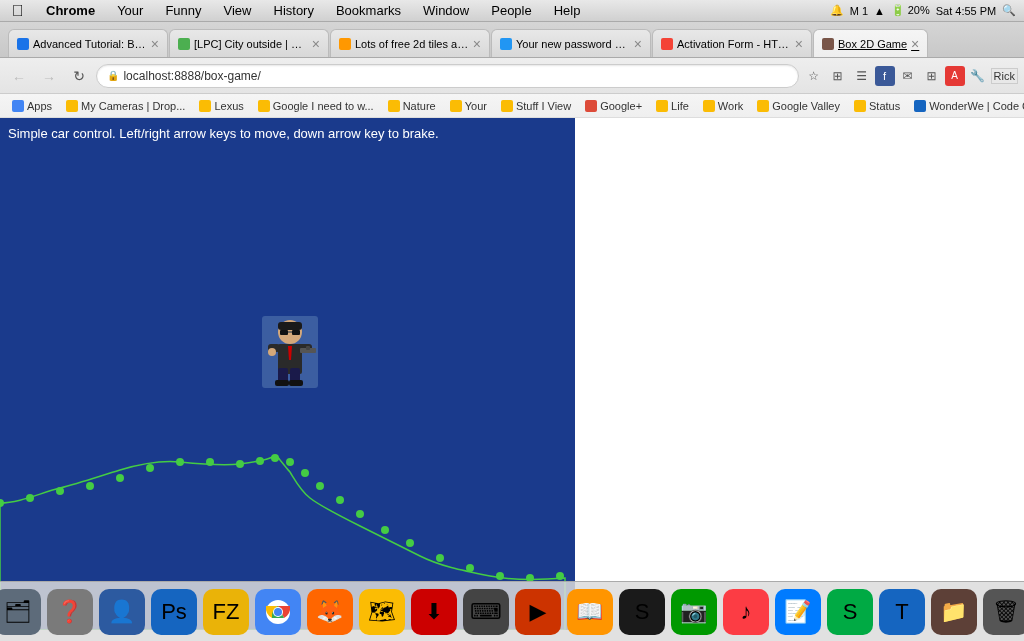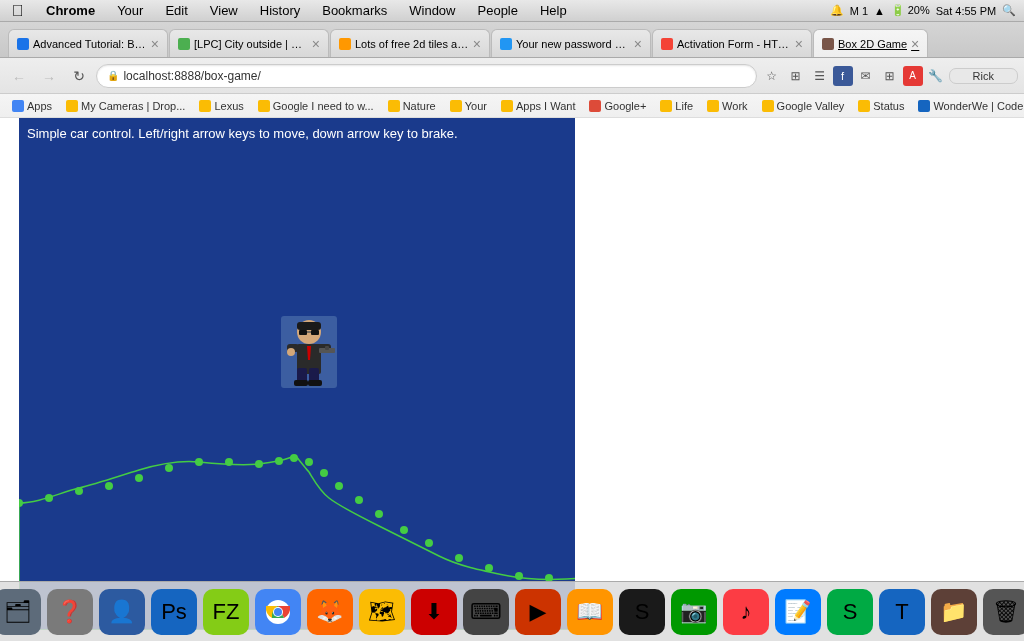--- a/index.html
+++ b/index.html
@@ -152,22 +152,22 @@
       align-items: center;
       justify-content: center;
       font-size: 12px;
       cursor: pointer;
       color: #555;
       border-radius: 3px;
     }
     .profile-btn {
       background: #e8e8e8;
       border: 1px solid #ccc;
-      border-radius: 7px;
-      padding: 1px 23px;
+      border-radius: 0;
+      padding: 1px 2px;
       font-size: 11px;
       cursor: pointer;
       color: #333;
     }
 
     
     .bookmarks-bar {
       height: 24px;
       background: linear-gradient(to bottom, #f5f5f5, #efefef);
       display: flex;
@@ -209,21 +209,20 @@
 
     
     .game-area {
       width: 575px;
       height: 512px;
       background: #1a3a8c;
       position: absolute;
       top: 0;
       left: 0;
       overflow: hidden;
-      margin-left: 19px;
     }
 
     .game-instruction {
       position: absolute;
       top: 8px;
       left: 8px;
       color: white;
       font-size: 13px;
       font-family: Arial, sans-serif;
     }
@@ -294,21 +293,21 @@
     
     .char-svg { width: 100%; height: 100%; }
   </style>
 </head>
 <body>
 
 <div class="menubar">
   <div class="menubar-item apple"></div>
   <div class="menubar-item bold">Chrome</div>
   <div class="menubar-item">Your</div>
-  <div class="menubar-item">Edit</div>
+  <div class="menubar-item">Funny</div>
   <div class="menubar-item">View</div>
   <div class="menubar-item">History</div>
   <div class="menubar-item">Bookmarks</div>
   <div class="menubar-item">Window</div>
   <div class="menubar-item">People</div>
   <div class="menubar-item">Help</div>
   <div class="menubar-right status-icons">
     <span>🔔</span>
     <span>M 1</span>
     <span>▲</span>
@@ -395,21 +394,21 @@
     <div class="bookmark-item">
       <div class="bookmark-icon folder"></div>
       <span>Nature</span>
     </div>
     <div class="bookmark-item">
       <div class="bookmark-icon folder"></div>
       <span>Your</span>
     </div>
     <div class="bookmark-item">
       <div class="bookmark-icon folder"></div>
-      <span>Apps I Want</span>
+      <span>Stuff I View</span>
     </div>
     <div class="bookmark-item">
       <div class="bookmark-icon" style="background:#dd4b39;"></div>
       <span>Google+</span>
     </div>
     <div class="bookmark-item">
       <div class="bookmark-icon folder"></div>
       <span>Life</span>
     </div>
     <div class="bookmark-item">
@@ -501,21 +500,21 @@
 
     <div class="right-content"></div>
   </div>
 </div>
 
 <div class="dock">
   <div class="dock-icon" style="background:#5d6b7a;">🗂</div>
   <div class="dock-icon" style="background:#7a7a7a;">❓</div>
   <div class="dock-icon" style="background:#2c5aa0;">👤</div>
   <div class="dock-icon" style="background:#1565c0;">Ps</div>
-  <div class="dock-icon" style="background:#84cc16;">FZ</div>
+  <div class="dock-icon" style="background:#eab308;">FZ</div>
   <div class="dock-icon" style="background:#4285f4;">
     <svg width="28" height="28" viewBox="0 0 28 28">
       <circle cx="14" cy="14" r="12" fill="white"></circle>
       <path d="M14 8 L26 8 A12 12 0 0 1 20 20 Z" fill="#ea4335"></path>
       <path d="M14 8 L8 20 A12 12 0 0 1 2 8 Z" fill="#fbbc04"></path>
       <path d="M20 20 L8 20 A12 12 0 0 1 14 8 Z" fill="#34a853"></path>
       <circle cx="14" cy="14" r="5" fill="white"></circle>
       <circle cx="14" cy="14" r="4" fill="#4285f4"></circle>
     </svg>
   </div>

